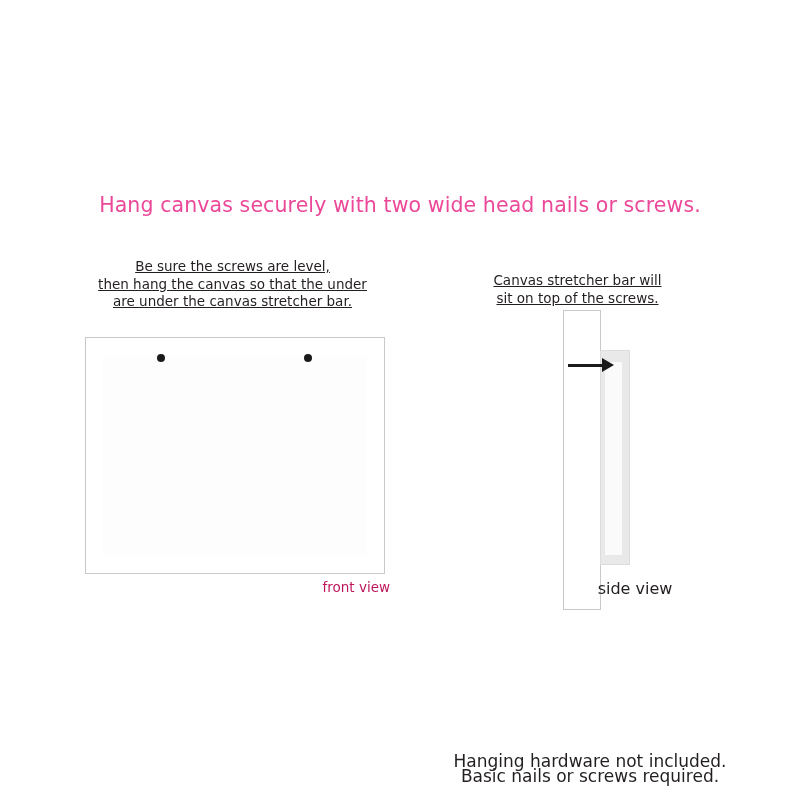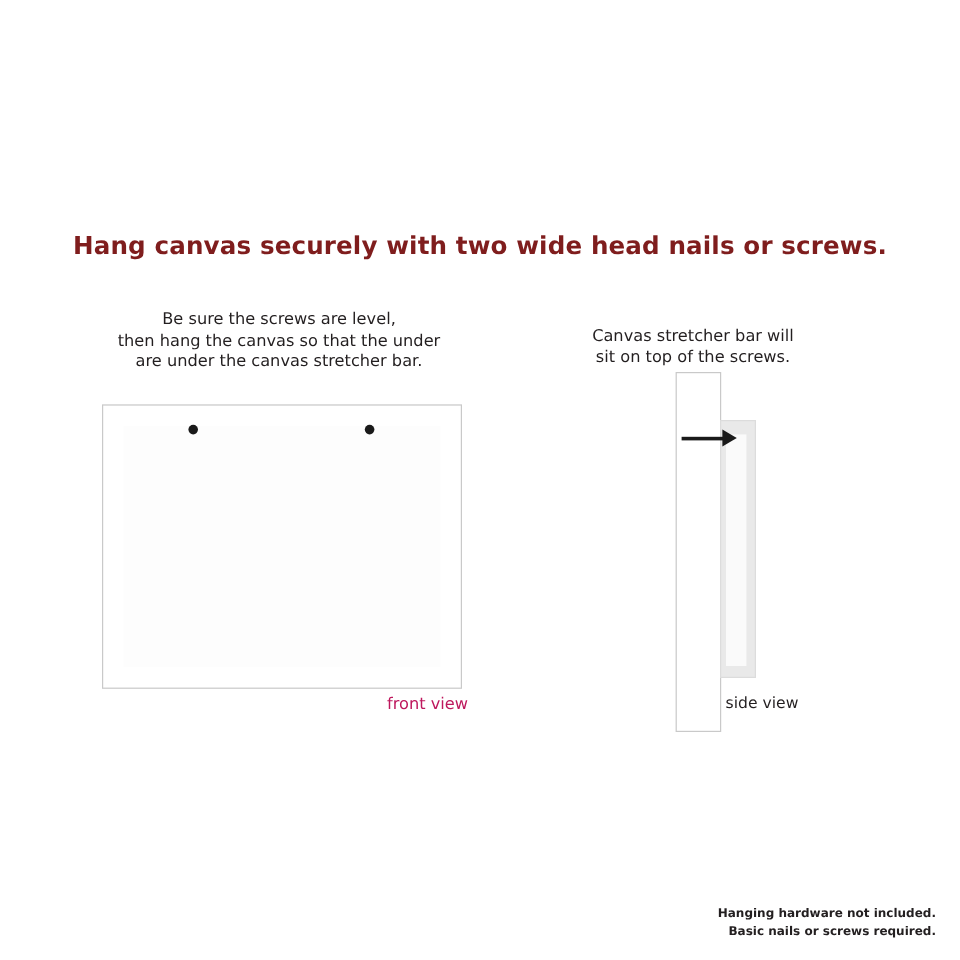--- a/index.html
+++ b/index.html
@@ -24,32 +24,33 @@
     height: 800px;
   }
 
   .headline {
     position: absolute;
     left: 0;
     top: 193px;
     width: 800px;
     text-align: center;
     font-size: 20.5px;
-    font-weight: 700;
+    font-weight: 400;
     letter-spacing: 0.1px;
-    color: #7f1d1d;
+    color: #ec4899;
     white-space: nowrap;
   }
 
   .caption {
     position: absolute;
     text-align: center;
     font-size: 13.5px;
     line-height: 17.5px;
     color: #231f20;
+    text-decoration: underline;
   }
   .caption-left {
     left: 75px;
     top: 258px;
     width: 315px;
   }
   .caption-right {
     left: 455px;
     top: 272px;
     width: 245px;
@@ -165,35 +166,34 @@
     border-bottom: 7px solid transparent;
     border-left: 12px solid #1a1a1a;
   }
 
   .label-side {
     position: absolute;
     left: 560px;
     top: 579px;
     width: 150px;
     text-align: center;
-    font-size: 13px;
+    font-size: 16px;
     color: #231f20;
   }
 
   
   .footnote {
     position: absolute;
     right: 20px;
     bottom: 16px;
     width: 380px;
-    text-align: right;
-    font-size: 10px;
+    text-align: center;
+    font-size: 17px;
     line-height: 15px;
     color: #231f20;
-    font-weight: bold;
   }
   .footnote span { display: block; }
 </style>
 </head>
 <body>
 
 <div class="stage">
 
   <div class="headline">Hang canvas securely with two wide head nails or screws.</div>
 

